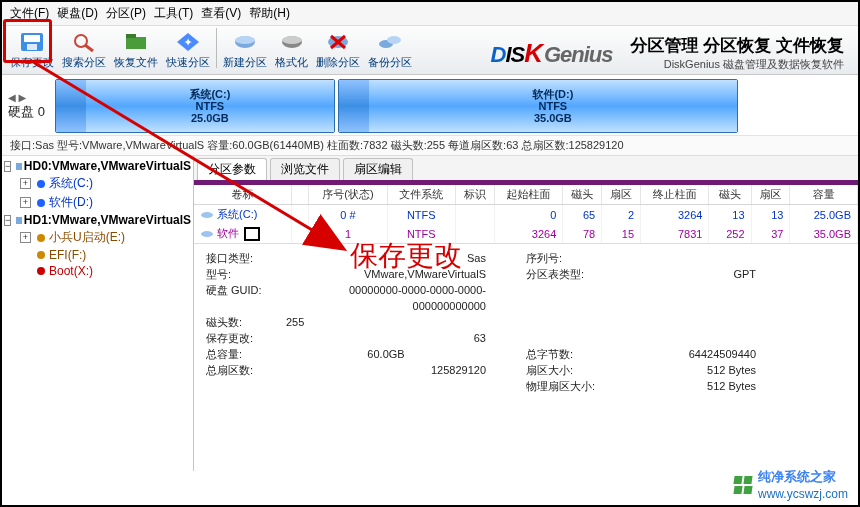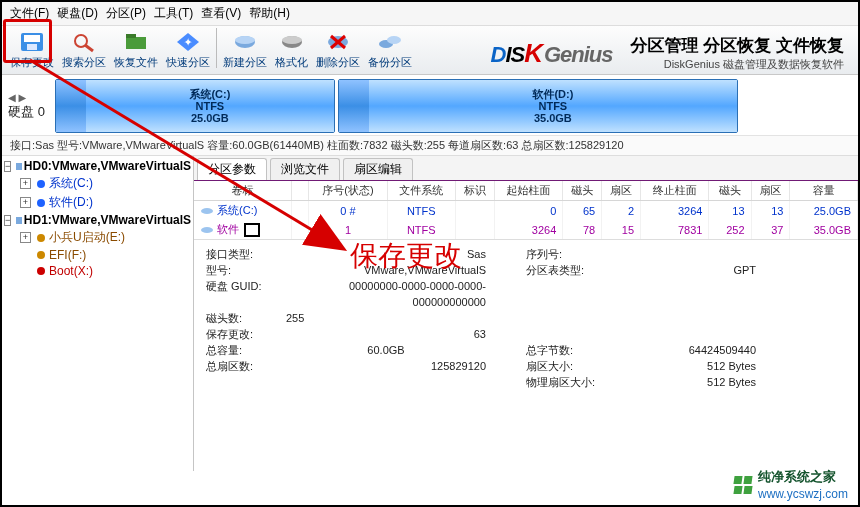--- a/index.html
+++ b/index.html
@@ -43,21 +43,21 @@
   .tree .node { display:flex; align-items:center; gap:2px; padding:1px 2px; white-space:nowrap;}
   .tree .exp { width:11px; height:11px; border:1px solid #888; display:inline-flex; align-items:center; justify-content:center; font-size:9px; line-height:9px; color:#333; background:#fff; margin-right:2px;}
   .tree .dot { width:8px; height:8px; border-radius:50%; display:inline-block; margin:0 2px;}
   .tree .ind1 { padding-left:18px; }
   .tree .bold { font-weight:bold; }
   .tree .blue { color:#0033cc; }
   .tree .brown { color:#8a4b00; }
   .tree .red { color:#c00000; }
 
   .right { flex:1; display:flex; flex-direction:column; }
-  .tabs { display:flex; border-bottom:1px solid #701a75; background:#f4f4f4; padding-top:2px;}
+  .tabs { display:flex; border-bottom:5px solid #701a75; background:#f4f4f4; padding-top:2px;}
   .tab { padding:2px 10px; border:1px solid #c2c2c2; border-bottom:none; background:#f0f0f0; margin-left:3px; border-radius:3px 3px 0 0; font-size:12px; cursor:pointer;}
   .tab.active { background:#fff; }
 
   .tablewrap { overflow:auto; border-bottom:1px solid #ddd; }
   table.grid { border-collapse:collapse; width:100%; font-size:11px; }
   table.grid th { text-align:center; font-weight:normal; background:#fff; border-bottom:1px solid #d6d6d6; border-right:1px solid #e6e6e6; padding:2px 3px; color:#333; white-space:nowrap;}
   table.grid td { text-align:right; padding:2px 6px; border-right:1px solid #f2f2f2; white-space:nowrap;}
   table.grid td.l { text-align:left; }
   table.grid td.c { text-align:center; }
   table.grid tr.blue td { color:#0033cc; }
@@ -385,18 +385,18 @@
   <div class="annot">保存更改</div>
 
   <div class="watermark">
     <span class="wm-icon">
         <span></span>
         <span></span>
         <span></span>
         <span></span>
       </span>
     <span>
-      <span style="color:#14532d;font-weight:bold;margin-top:36px;">纯净系统之家</span><br>
+      <span style="color:#3b82f6;font-weight:bold;margin-top:36px;">纯净系统之家</span><br>
       <span style="color:#1d6fc2;font-size:12px;">www.ycswzj.com</span>
     </span>
   </div>
 
 </div>
 
 </body></html>

